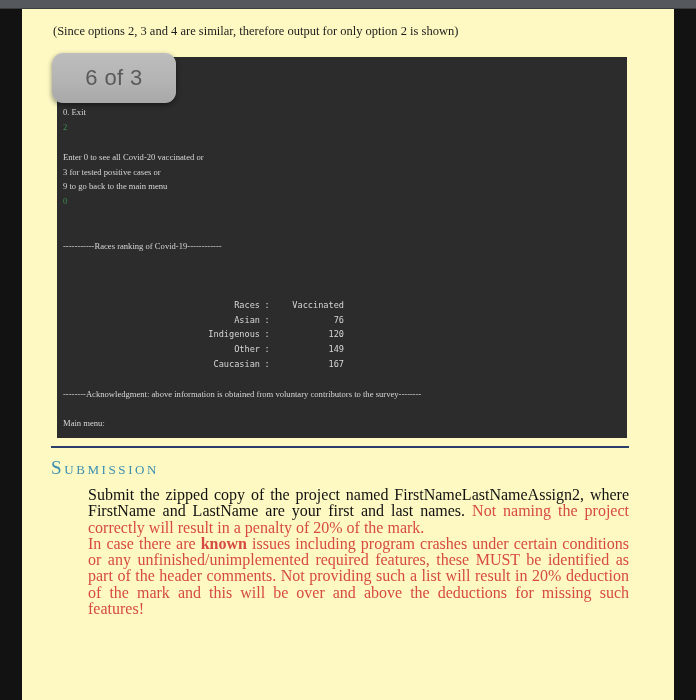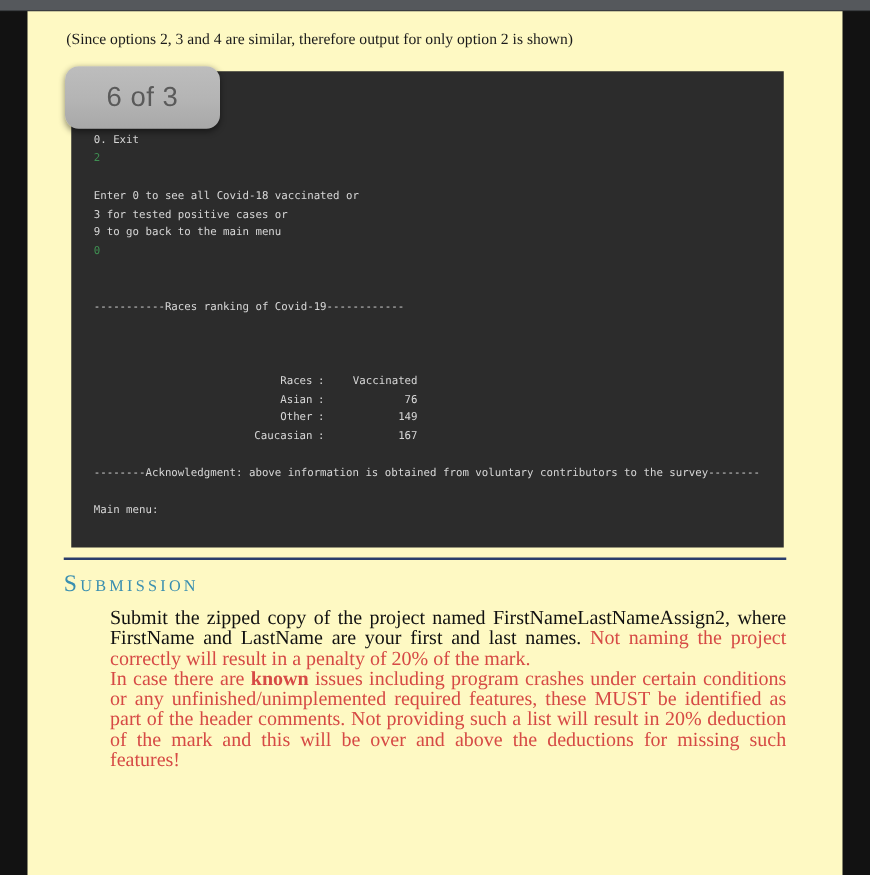--- a/index.html
+++ b/index.html
@@ -71,30 +71,31 @@
     overflow: hidden;
     font-family: "DejaVu Sans Mono", "Liberation Mono", monospace;
     font-size: 8.6px;
     line-height: 14.8px;
     color: #d6d6d6;
     padding: 4px 0 0 0;
     box-sizing: border-box;
   }
   .tline {
     white-space: pre;
-    padding-left: 18px;
+    padding-left: 6px;
     height: 14.8px;
+    font-family: Liberation Serif, serif;
   }
   .tline.green { color: #3f8f52; }
   .tline.blank { color: transparent; }
 
   
   .trow {
     white-space: pre;
-    padding-left: 12px;
+    padding-left: 22px;
     height: 14.8px;
   }
   .tlabel {
     display: inline-block;
     width: 150px;
     text-align: right;
   }
   .tcolon { display: inline-block; width: 14px; text-align: center; }
   .tval {
     display: inline-block;
@@ -165,36 +166,39 @@
 
   <div id="caption-line">(Since options 2, 3 and 4 are similar, therefore output for only option 2 is shown)</div>
 
   <div id="terminal">
     <div class="tline">g for Covid-19</div>
     <div class="tline"> for Covid-19</div>
     <div class="tline"> by poverty</div>
     <div class="tline">0. Exit</div>
     <div class="tline green">2</div>
     <div class="tline blank">&nbsp;</div>
-    <div class="tline">Enter 0 to see all Covid-18 vaccinated or</div>
+    <div class="tline">Enter 0 to see all Covid-20 vaccinated or</div>
     <div class="tline">3 for tested positive cases or</div>
     <div class="tline">9 to go back to the main menu</div>
     <div class="tline green">0</div>
     <div class="tline blank">&nbsp;</div>
     <div class="tline blank">&nbsp;</div>
     <div class="tline">-----------Races ranking of Covid-19------------</div>
     <div class="tline blank">&nbsp;</div>
     <div class="tline blank">&nbsp;</div>
 
     <div class="trow">
       <span class="tlabel">Races</span><span class="tcolon">:</span><span class="tval">Vaccinated</span>
     </div>
 
     <div class="trow">
       <span class="tlabel">Asian</span><span class="tcolon">:</span><span class="tval">76</span>
+    </div>
+    <div class="trow">
+      <span class="tlabel">Indigenous</span><span class="tcolon">:</span><span class="tval">120</span>
     </div>
     <div class="trow">
       <span class="tlabel">Other</span><span class="tcolon">:</span><span class="tval">149</span>
     </div>
     <div class="trow">
       <span class="tlabel">Caucasian</span><span class="tcolon">:</span><span class="tval">167</span>
     </div>
 
     <div class="tline blank">&nbsp;</div>
     <div class="tline blank">&nbsp;</div>

